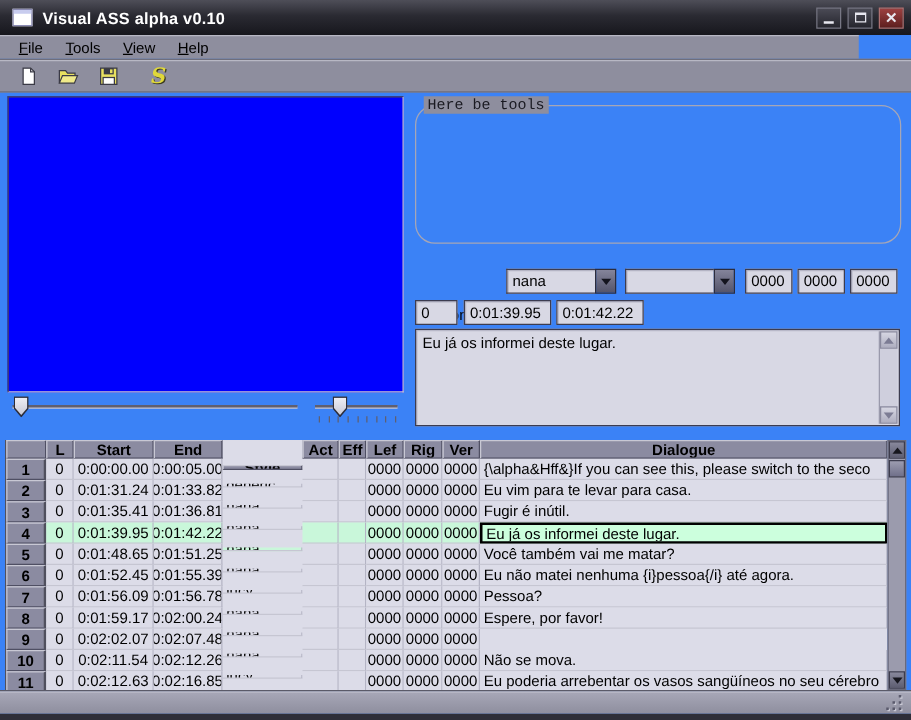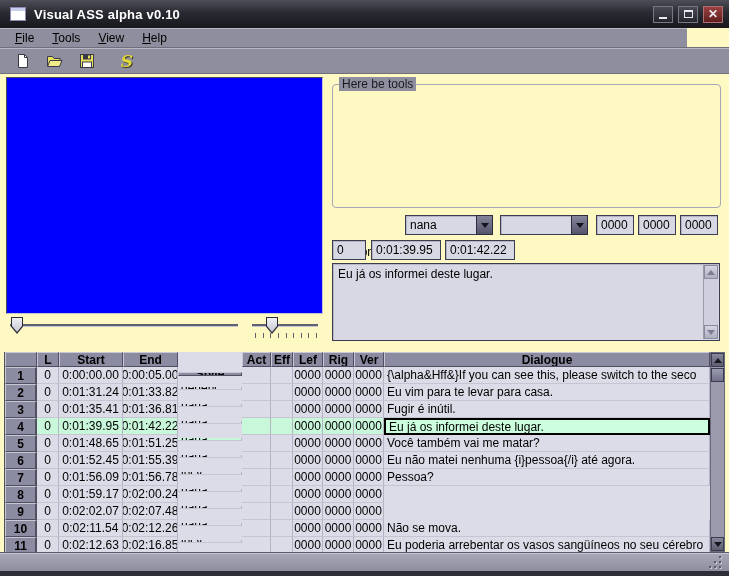--- a/index.html
+++ b/index.html
@@ -1,17 +1,17 @@
 <!DOCTYPE html>
 <html><head>
 <meta charset="utf-8">
 <style>
   * { margin:0; padding:0; box-sizing:border-box; }
   html,body { width:729px; height:576px; background:#000; font-family:"Liberation Sans", sans-serif; }
-  .window { position:relative; width:729px; height:576px; background:#fef9c3; overflow:hidden; font-size:12px; color:#000; }
+  .window { position:relative; width:729px; height:576px; background:#3b82f6; overflow:hidden; font-size:12px; color:#000; }
 
   
   .edge { position:absolute; background:#2e2e38; }
   .edge.left { left:0; top:28; width:5px; bottom:0; }
   .edge.right { right:0; top:28; width:5px; bottom:0; }
   .edge.bottom { left:0; bottom:0; width:729px; height:5px; }
 
   
   .titlebar { position:absolute; left:0; top:0; width:729px; height:28px;
     background:linear-gradient(180deg,#4e4e58 0%,#2a2a32 45%,#17171d 100%);
@@ -47,22 +47,22 @@
   .slider { position:absolute; height:20px; }
   .slider .track { position:absolute; left:0; right:0; top:8px; height:2px; background:#5f5f70; box-shadow:0 1px 0 #c6c6d4; }
   .thumb { position:absolute; top:1px; width:12px; height:17px; background:#2c2c38;
     clip-path:polygon(0 0,100% 0,100% 58%,50% 100%,0 58%); }
   .thumb::after { content:""; position:absolute; left:1px; top:1px; right:1px; bottom:2px; background:linear-gradient(180deg,#eeeef4,#c9c9d6);
     clip-path:polygon(0 0,100% 0,100% 58%,50% 100%,0 58%); }
   .ticks { position:absolute; display:flex; justify-content:space-between; }
   .ticks i { width:1px; height:5px; background:#5f5f70; }
 
   
-  .groupbox { position:absolute; left:332px; top:84px; width:389px; height:124px;
-    border:1px solid #a6a6b6; border-radius:4px; }
+  .groupbox { position:absolute; left:332px; top:84px; width:389px; height:111px;
+    border:1px solid #a6a6b6; border-radius:16px;font-family:Liberation Mono, monospace; }
   .groupbox .gb-label { position:absolute; top:-8px; left:6px; background:#8e8e9e; padding:0 3px; color:#1a1a22; }
 
   
   .field { background:#d8d8e4; border:1px solid #3c3c50; box-shadow:inset 1px 1px 0 #b4b4c4; padding:2px 4px;
     font-size:12px; color:#000; overflow:hidden; white-space:nowrap; }
   .checkbox { width:13px; height:13px; background:#d8d8e4; border:1px solid #2c2c3c; box-shadow:inset 1px 1px 0 #fff; display:inline-block; }
   .radio { width:13px; height:13px; border-radius:50%; border:2px solid #23232f; background:#cacada; display:inline-block; position:relative; }
   .radio.checked::after { content:""; position:absolute; left:2px; top:2px; width:5px; height:5px; border-radius:50%; background:#1a1a24; }
   .ctl-label { margin-left:4px; }
   .combo { display:flex; height:20px; }
@@ -348,20 +348,21 @@
           <div class="cell col-rownum rownum">8</div>
           <div class="cell col-l">0</div>
           <div class="cell col-start">0:01:59.17</div>
           <div class="cell col-end">0:02:00.24</div>
           <div class="cell col-style">nana</div>
           <div class="cell col-act"></div>
           <div class="cell col-eff"></div>
           <div class="cell col-lef">0000</div>
           <div class="cell col-rig">0000</div>
           <div class="cell col-ver">0000</div>
+          <div class="cell col-dialogue">Espere, por favor!</div>
         </div>
         <div class="grid-row">
           <div class="cell col-rownum rownum">9</div>
           <div class="cell col-l">0</div>
           <div class="cell col-start">0:02:02.07</div>
           <div class="cell col-end">0:02:07.48</div>
           <div class="cell col-style">nana</div>
           <div class="cell col-act"></div>
           <div class="cell col-eff"></div>
           <div class="cell col-lef">0000</div>

